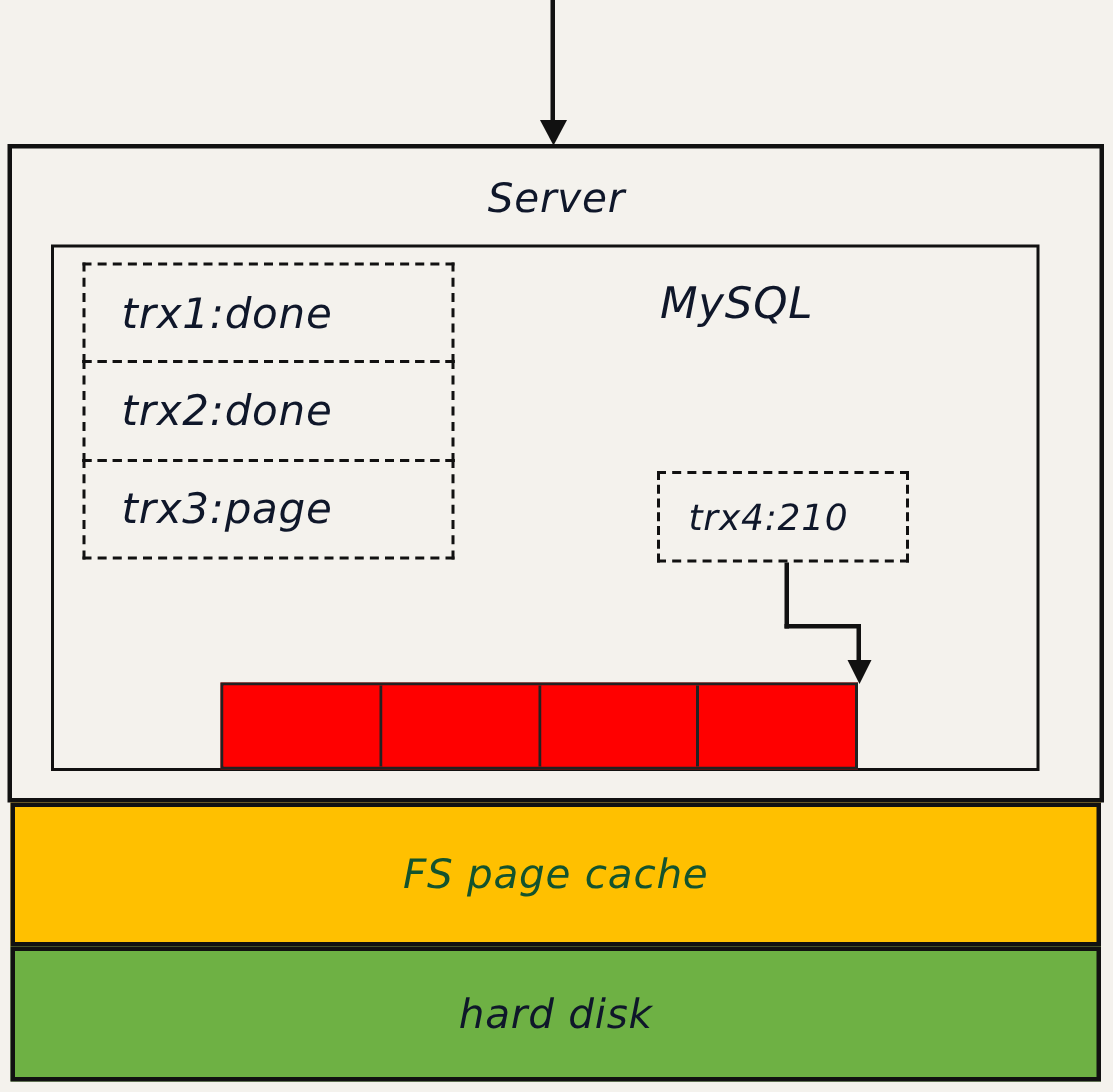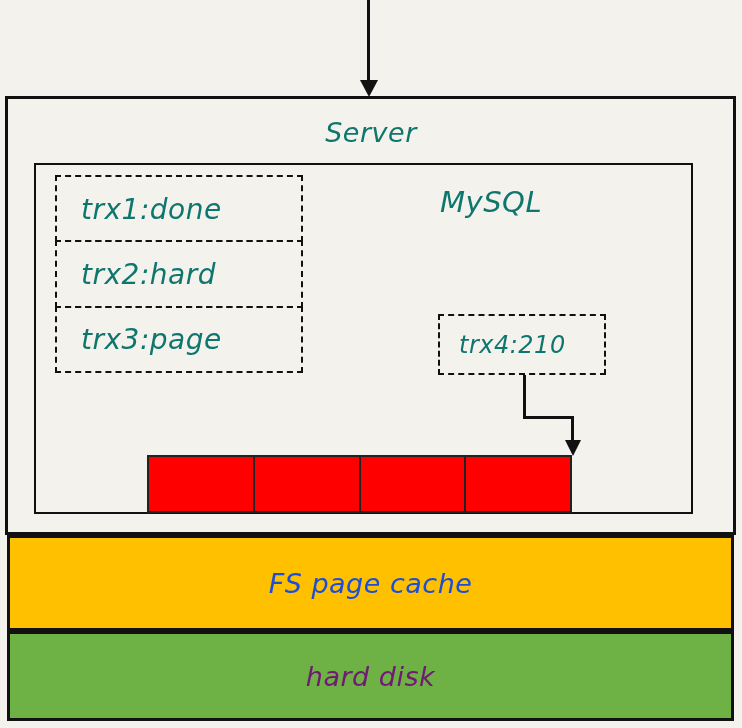--- a/index.html
+++ b/index.html
@@ -22,21 +22,21 @@
     background: #f4f2ed;
   }
 
   
   .abs { position: absolute; }
 
   .handwritten {
     font-family: "DejaVu Sans", sans-serif;
     font-style: italic;
     font-weight: 400;
-    color: #0f766e;
+    color: #0f172a;
     letter-spacing: 0.5px;
     white-space: nowrap;
   }
 
   
   #incoming-arrow-shaft {
     left: 367px;
     top: 0px;
     width: 3px;
     height: 85px;
@@ -191,39 +191,39 @@
     height: 96px;
     background: #ffc000;
     border: 3px solid #111111;
     box-sizing: border-box;
     display: flex;
     align-items: center;
     justify-content: center;
   }
   #fs-page-cache-label {
     font-size: 27px;
-    color: #1d4ed8;
+    color: #14532d;
   }
 
   
   #hard-disk {
     left: 7px;
     top: 631px;
     width: 727px;
     height: 90px;
     background: #6eb144;
     border: 3px solid #111111;
     box-sizing: border-box;
     display: flex;
     align-items: center;
     justify-content: center;
   }
   #hard-disk-label {
     font-size: 27px;
-    color: #701a75;
+    color: #0f172a;
   }
 </style>
 </head>
 <body>
 
 <div id="canvas">
 
   <div class="abs" id="incoming-arrow-shaft"></div>
   <div class="abs" id="incoming-arrow-head"></div>
 
@@ -231,21 +231,21 @@
   <div class="abs handwritten" id="server-label">Server</div>
 
   <div class="abs" id="mysql-box"></div>
   <div class="abs handwritten" id="mysql-label">MySQL</div>
 
   <div class="abs" id="trx-stack">
     <div class="trx-row">
       <span class="handwritten trx-row-label">trx1:done</span>
     </div>
     <div class="trx-row">
-      <span class="handwritten trx-row-label">trx2:hard</span>
+      <span class="handwritten trx-row-label">trx2:done</span>
     </div>
     <div class="trx-row">
       <span class="handwritten trx-row-label">trx3:page</span>
     </div>
   </div>
 
   <div class="abs" id="trx4-box">
     <span class="handwritten" id="trx4-label">trx4:210</span>
   </div>
 

